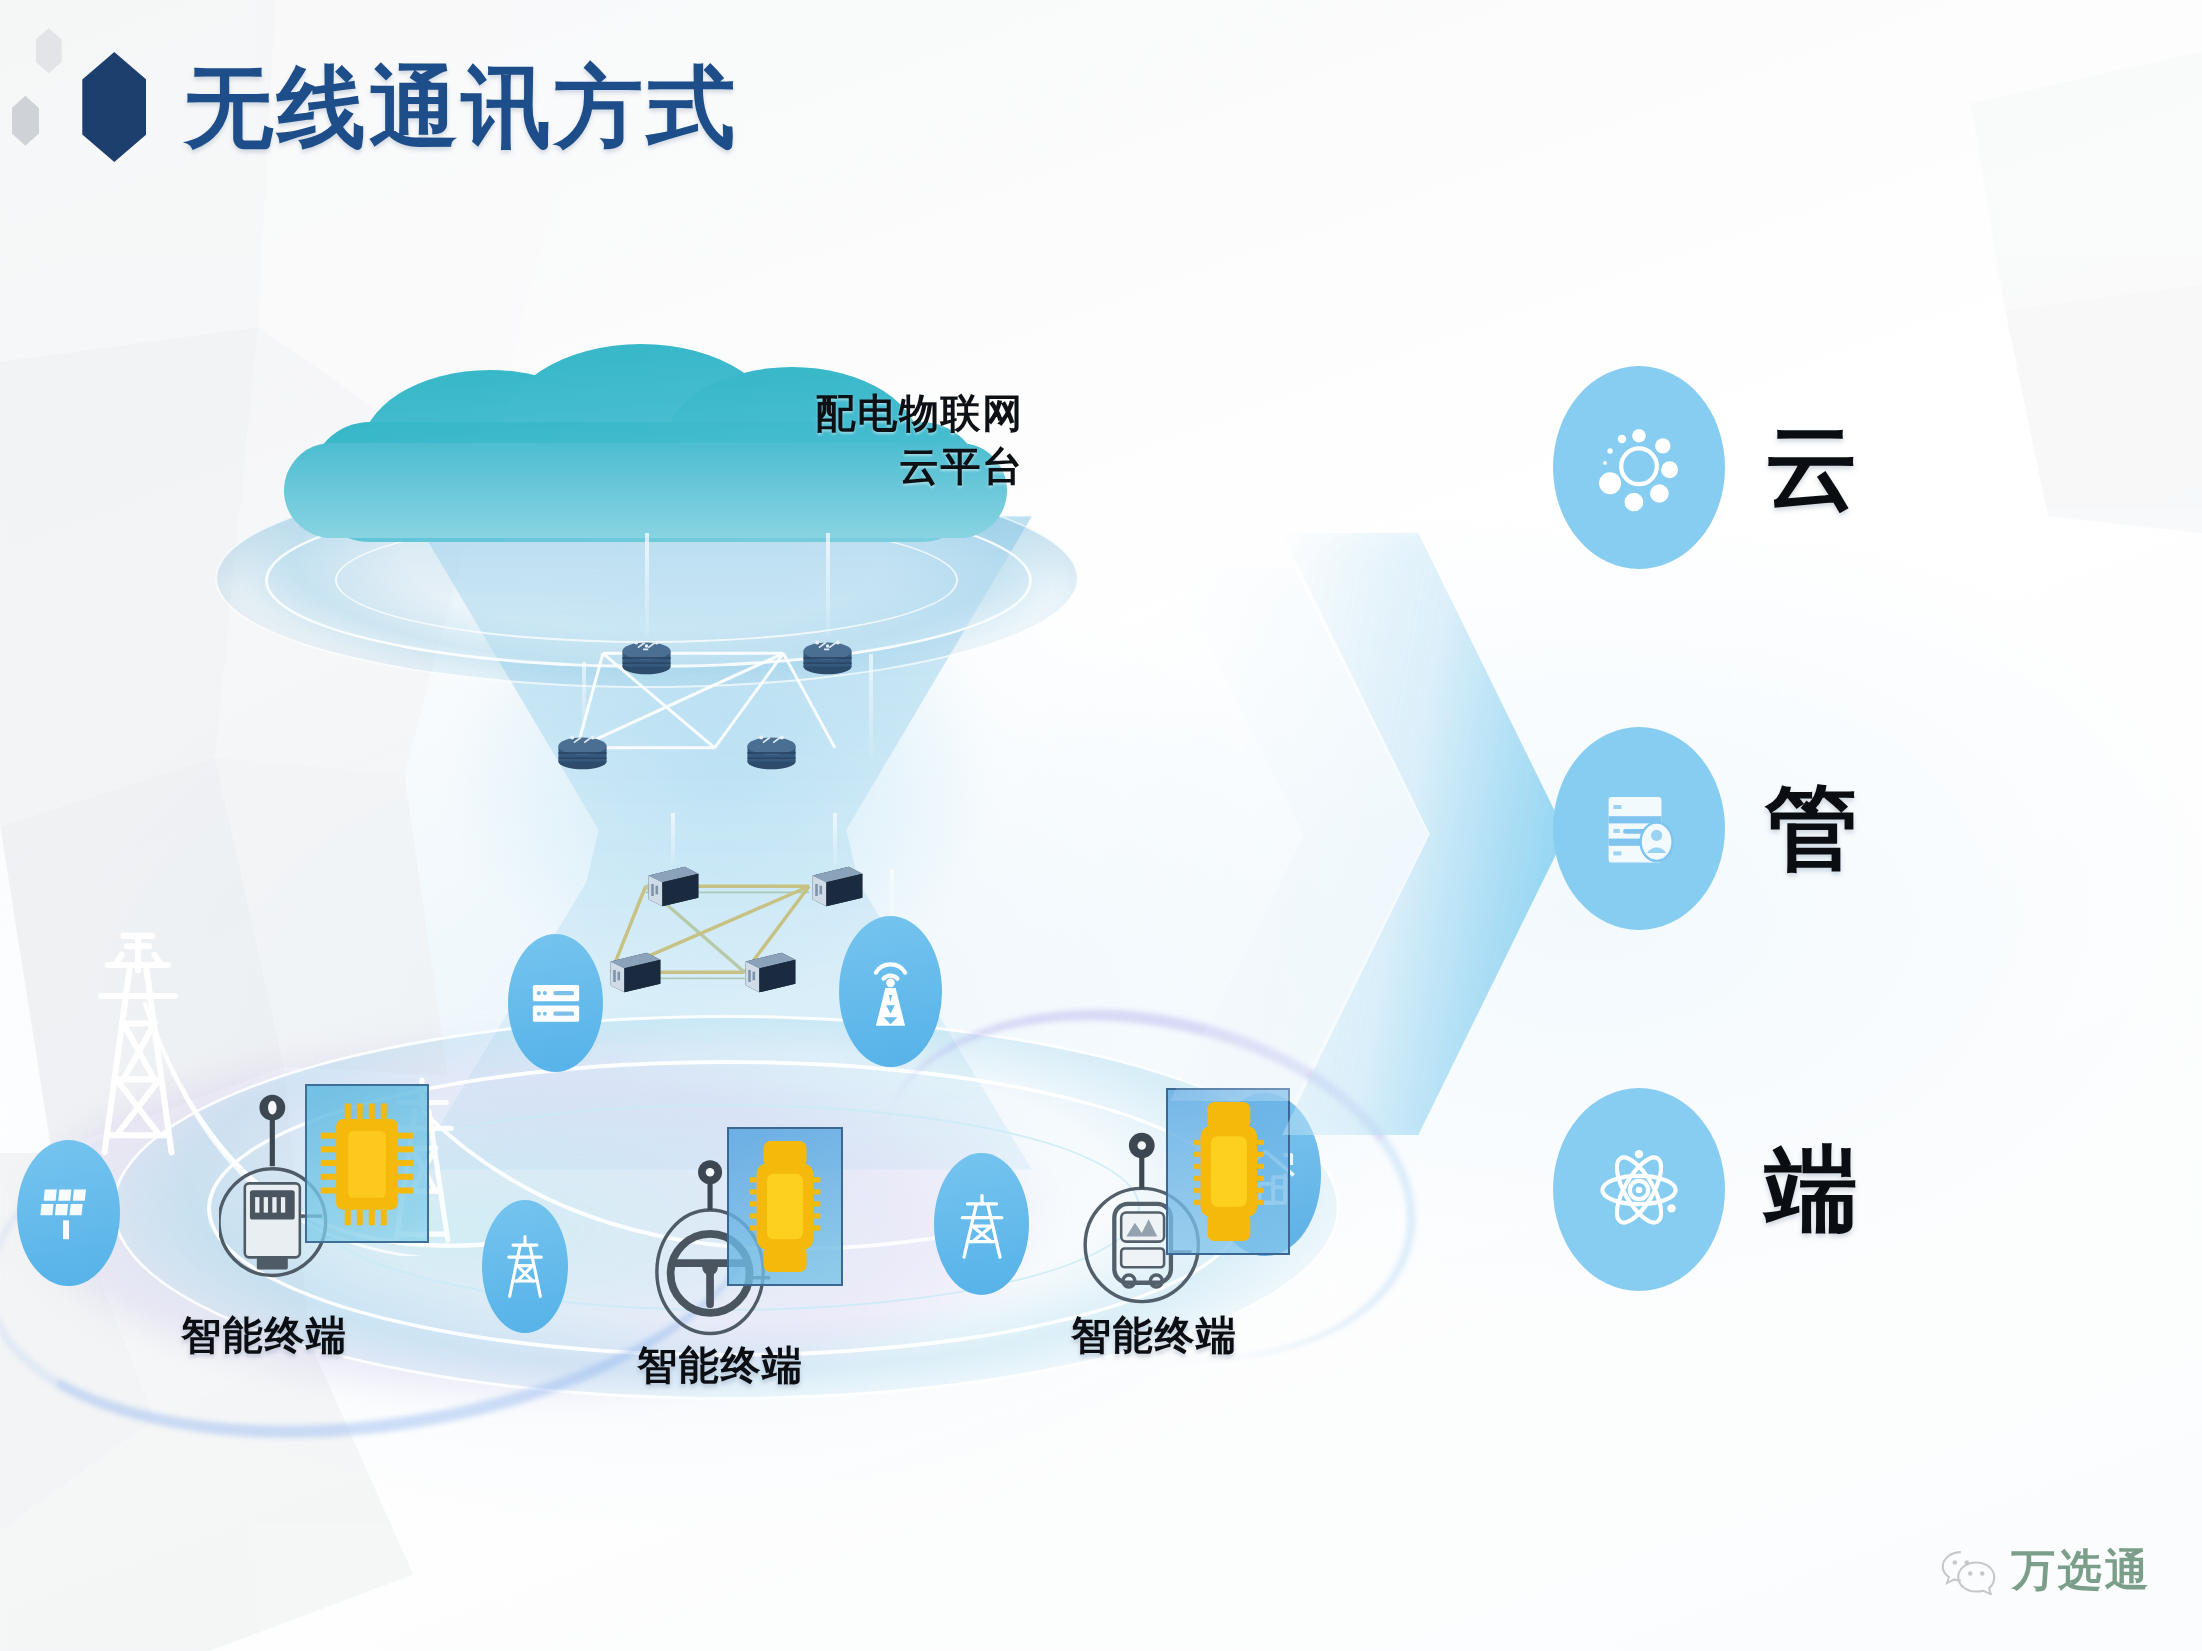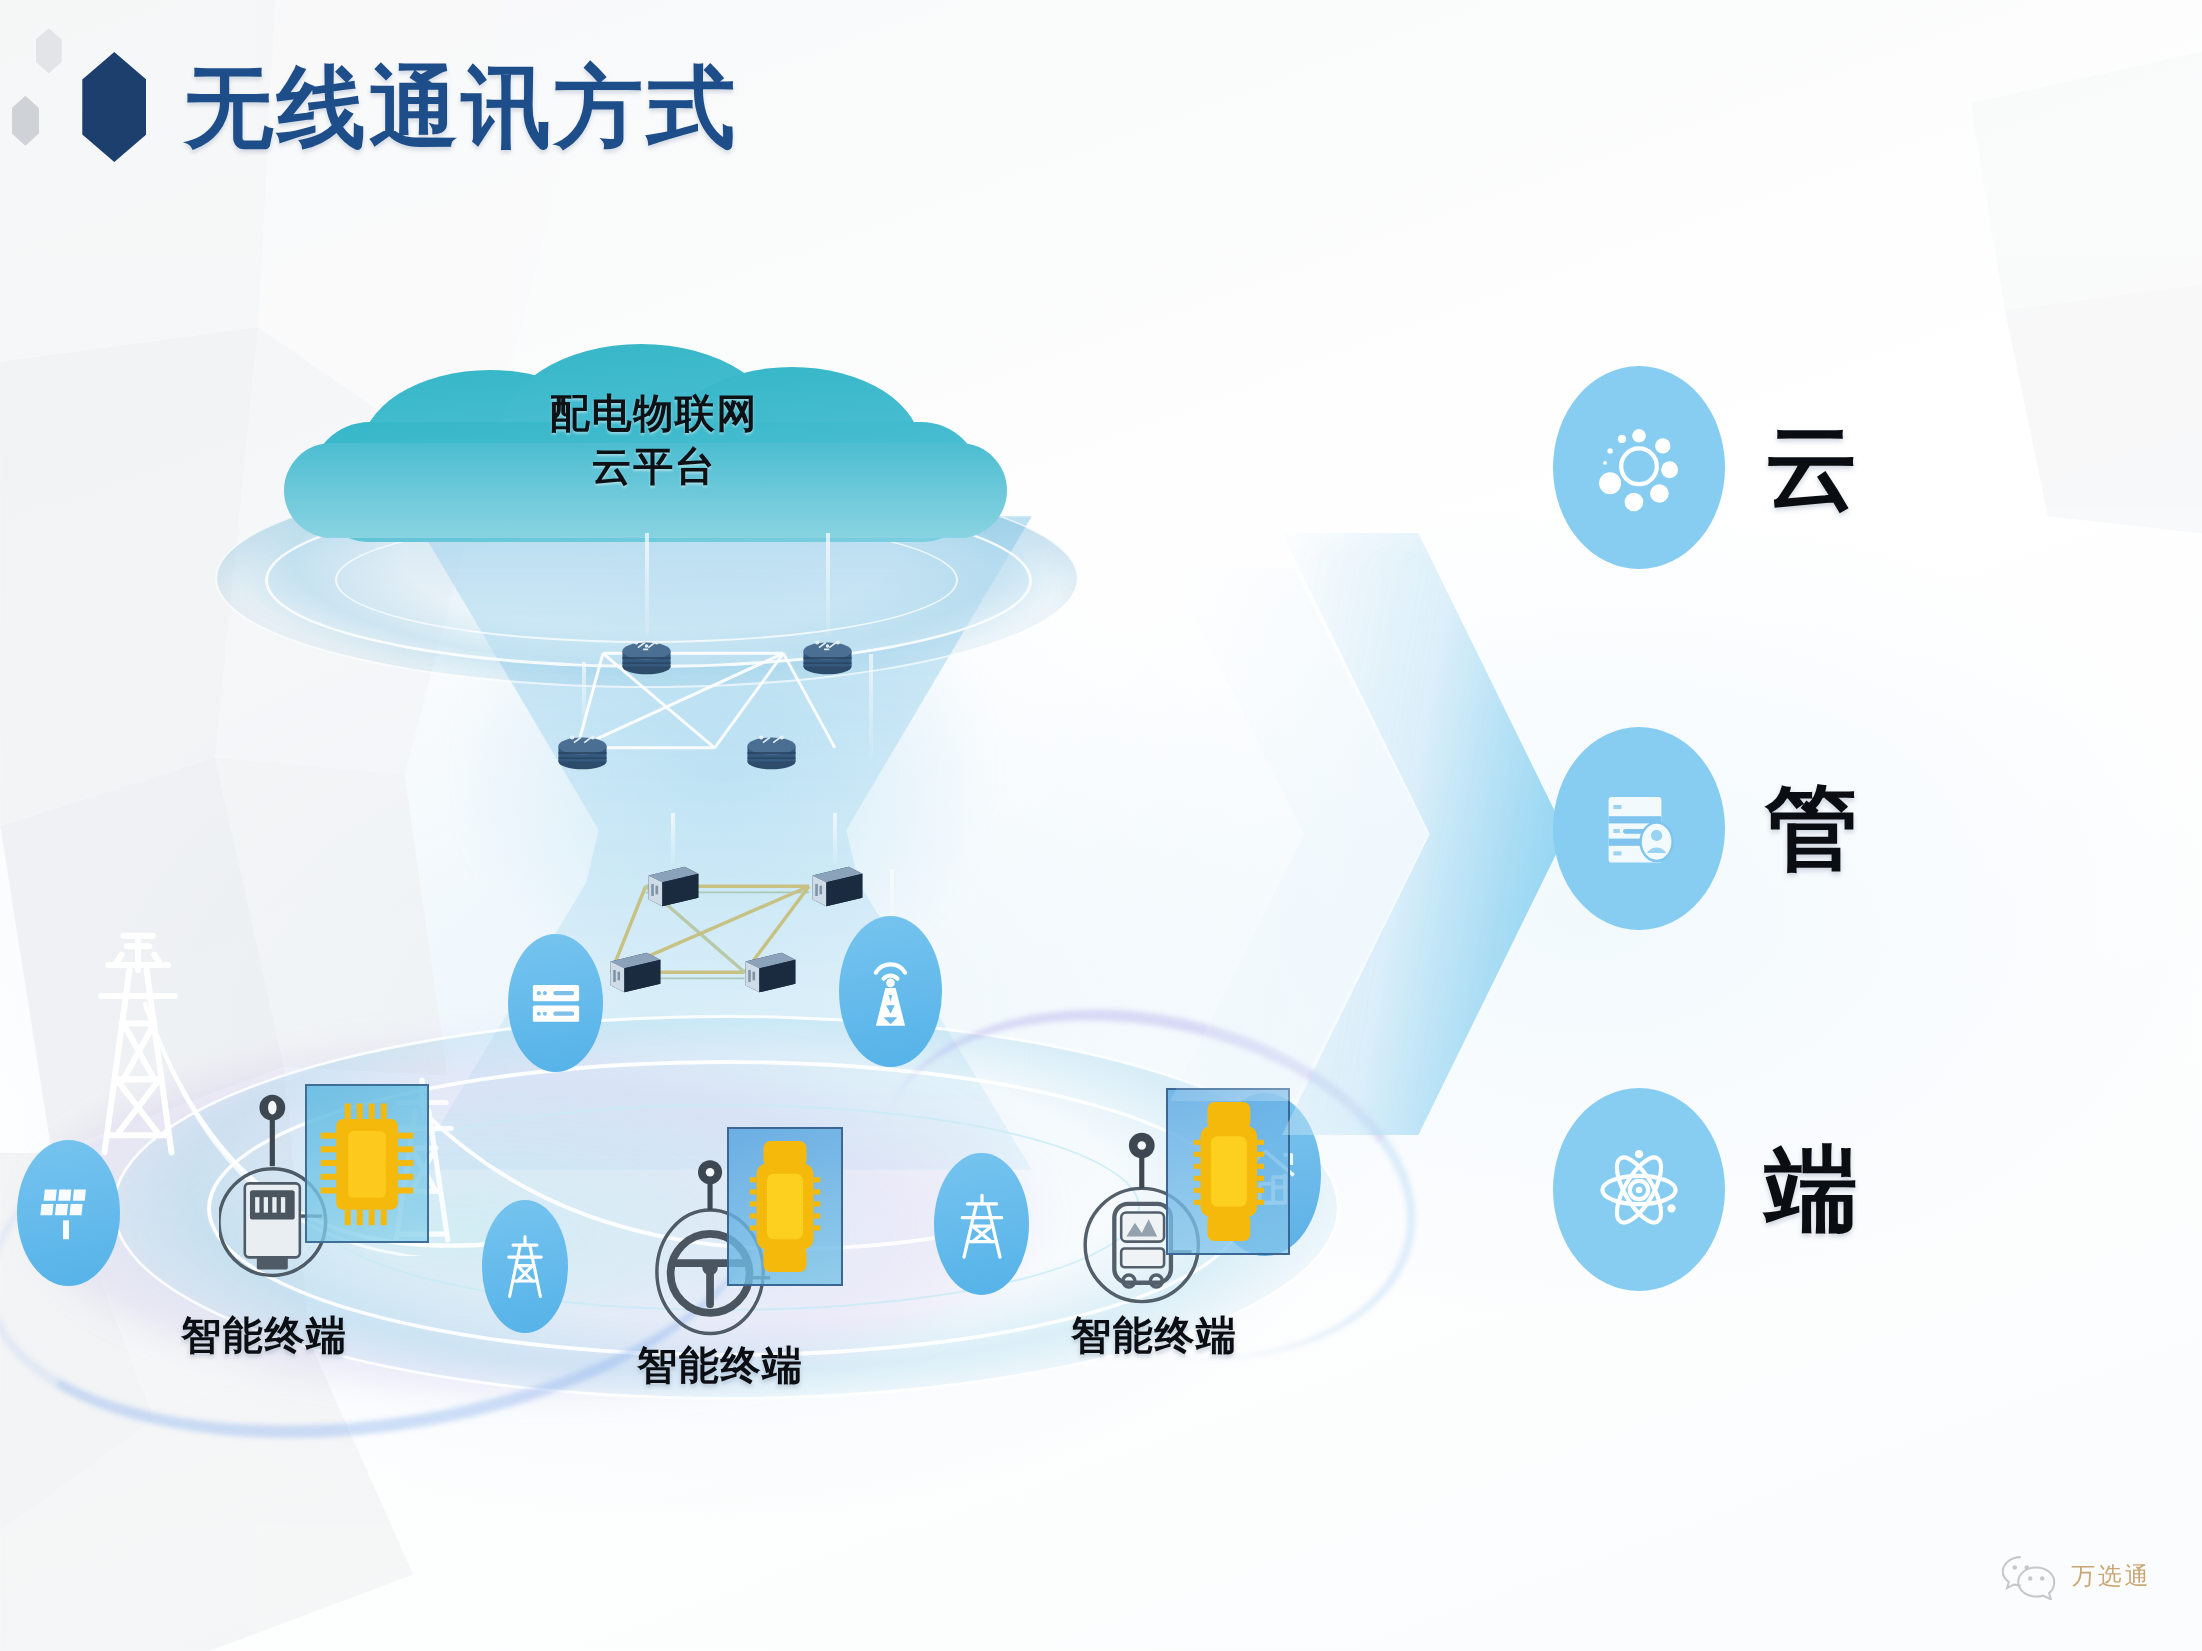--- a/index.html
+++ b/index.html
@@ -51,21 +51,21 @@
 
   
   .cloud-wrap{position:absolute;left:284px;top:327px;width:740px;height:284px;}
   .cloud-body{
     position:absolute;left:0;top:26px;width:723px;height:206px;
   }
   .cl{position:absolute;border-radius:50%;
       background:linear-gradient(175deg,#35b7c8 0%,#46bcd0 40%,#7fcfe0 100%);}
   .cloud-label{
     position:absolute;left:0;right:0;top:60px;
-    text-align:center;
+    text-align:right;
     color:#0d1116;font-weight:700;font-size:40px;line-height:1.32;
     letter-spacing:1.7px;
     text-shadow:0 1.7px 2.6px rgba(255,255,255,.45);
     z-index:6;
   }
   
   .dish{
     position:absolute;left:-69px;top:142px;width:860px;height:215px;
   }
   .dish-ring{
@@ -191,21 +191,21 @@
     font-size:93px;font-weight:700;color:#0a0d11;line-height:1;letter-spacing:1.7px;
     text-shadow:0 2.6px 5.2px rgba(150,165,185,.45);
   }
 
   
   .watermark{
     position:absolute;right:52px;bottom:52px;
     display:flex;align-items:center;gap:15.5px;
     opacity:.55;
   }
-  .wm-text{font-size:24px;color:#a16207;font-weight:400;letter-spacing:2.6px;}
+  .wm-text{font-size:44px;color:#14532d;font-weight:700;letter-spacing:2.6px;}
 
   
   .tower{position:absolute;}
 </style>
 </head>
 <body>
 
 <div id="slide">
 
   <div class="bg-base"></div>

